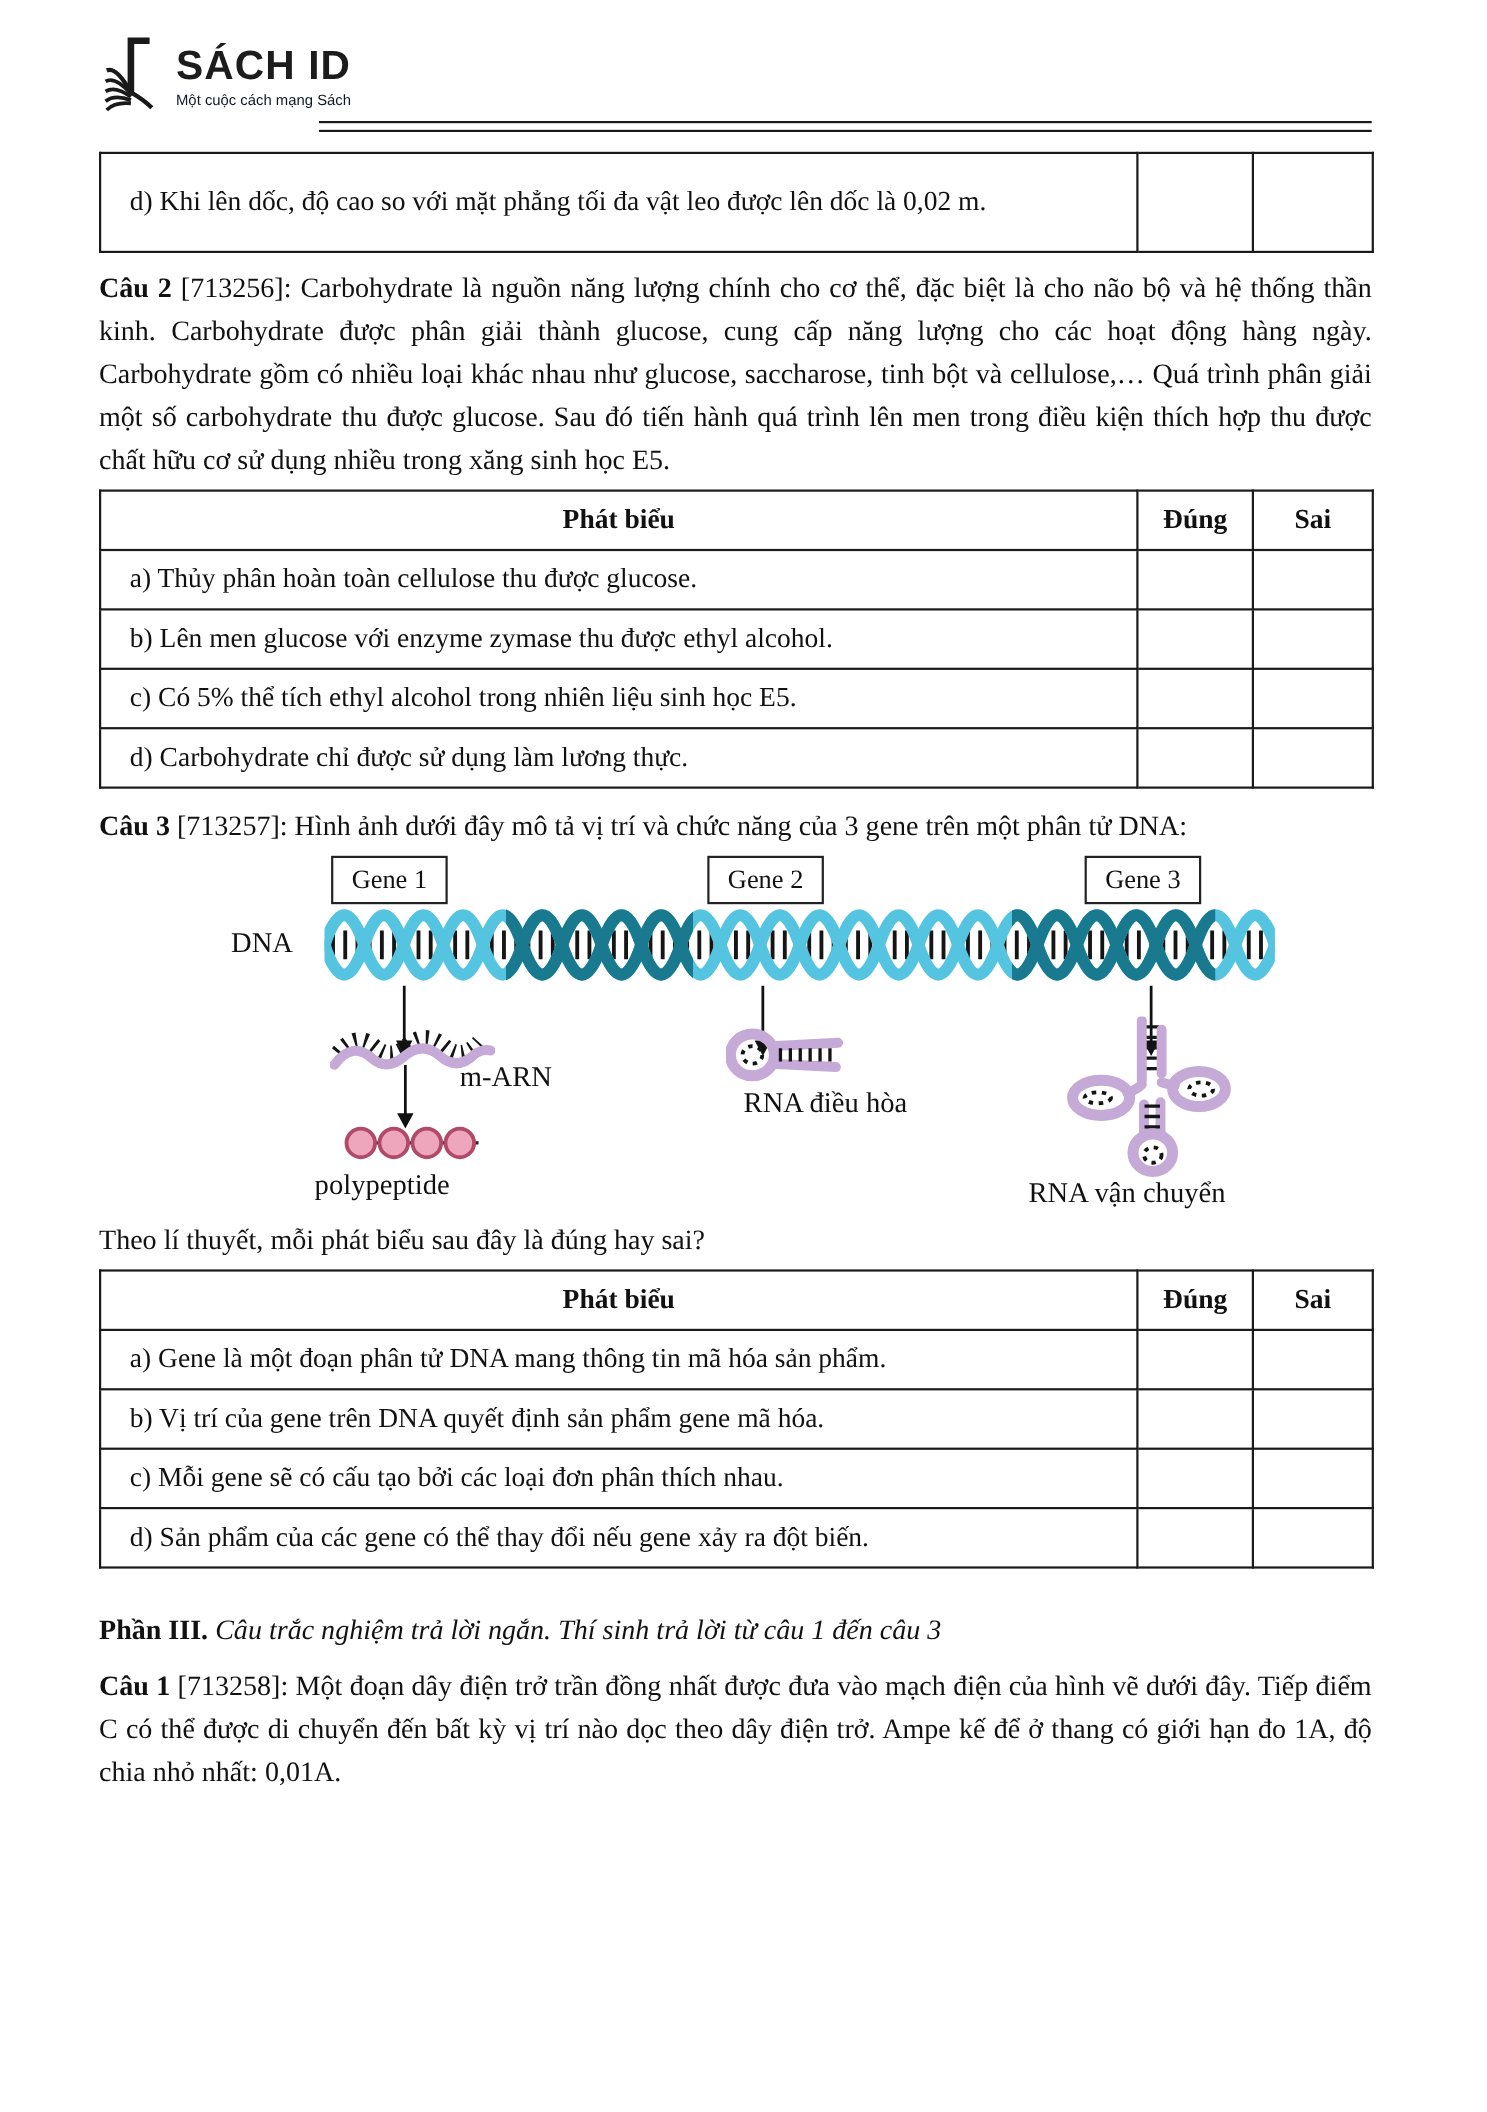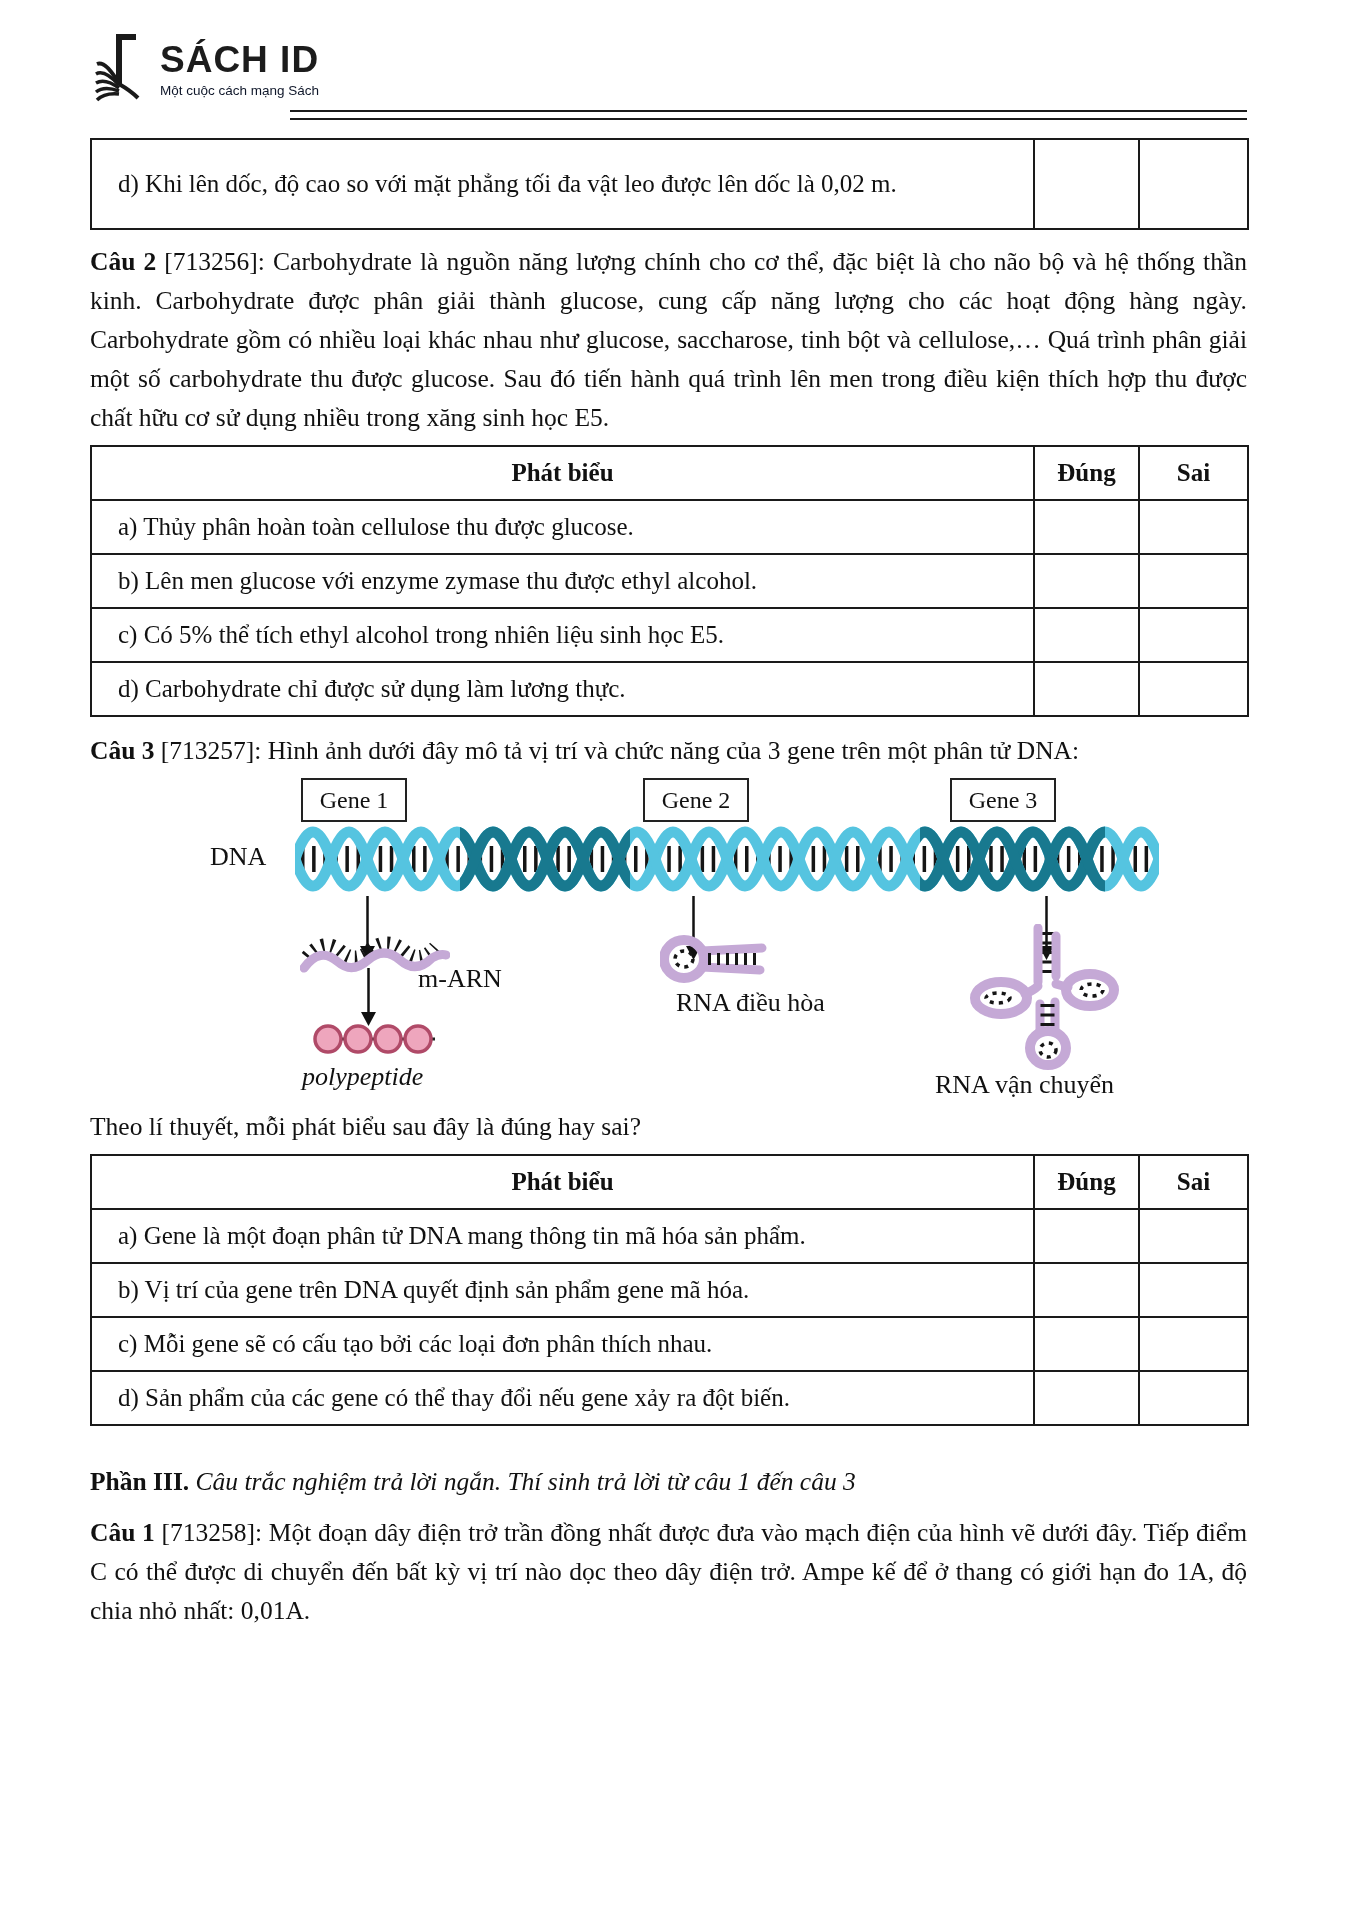--- a/index.html
+++ b/index.html
@@ -114,21 +114,21 @@
       <td class="chk"></td>
     </tr>
   </tbody>
       </table>
 
   <p class="para mt14"><span class="b">Câu 3</span><span> [713257]: Hình ảnh dưới đây mô tả vị trí và chức năng của 3 gene trên một phân tử DNA:</span></p>
 
   <div class="diagram">
     <div class="gene-box" style="left:211px;">Gene 1</div>
     <div class="gene-box" style="left:553px;">Gene 2</div>
-    <div class="gene-box" style="left:860px;">Gene 3</div>
+    <div class="gene-box" style="left:896px;">Gene 3</div>
 
     <div class="dlabel" style="left:120px;top:70px;">DNA</div>
 
     <svg style="position:absolute;left:205px;top:52px;" width="864" height="70" viewBox="0 0 864 70">
       <defs>
         <path id="strA" fill="none" stroke-linecap="round" d="M0,35 Q18,-19 36,35 Q54,89 72,35 Q90,-19 108,35 Q126,89 144,35 Q162,-19 180,35 Q198,89 216,35 Q234,-19 252,35 Q270,89 288,35 Q306,-19 324,35 Q342,89 360,35 Q378,-19 396,35 Q414,89 432,35 Q450,-19 468,35 Q486,89 504,35 Q522,-19 540,35 Q558,89 576,35 Q594,-19 612,35 Q630,89 648,35 Q666,-19 684,35 Q702,89 720,35 Q738,-19 756,35 Q774,89 792,35 Q810,-19 828,35 Q846,89 864,35"></path>
         <path id="strB" fill="none" stroke-linecap="round" d="M0,35 Q18,89 36,35 Q54,-19 72,35 Q90,89 108,35 Q126,-19 144,35 Q162,89 180,35 Q198,-19 216,35 Q234,89 252,35 Q270,-19 288,35 Q306,89 324,35 Q342,-19 360,35 Q378,89 396,35 Q414,-19 432,35 Q450,89 468,35 Q486,-19 504,35 Q522,89 540,35 Q558,-19 576,35 Q594,89 612,35 Q630,-19 648,35 Q666,89 684,35 Q702,-19 720,35 Q738,89 756,35 Q774,-19 792,35 Q810,89 828,35 Q846,-19 864,35"></path>
         <clipPath id="dkclip">
               <rect x="165" y="0" width="170" height="70"></rect>
               <rect x="625" y="0" width="185" height="70"></rect>
@@ -167,21 +167,21 @@
           <polygon points="0,44 15,44 7.5,58" fill="#111"></polygon>
         </svg>
 
     <svg style="position:absolute;left:218px;top:250px;" width="135" height="34" viewBox="0 0 135 34">
       <line x1="8" y1="17" x2="127" y2="17" stroke="#222" stroke-width="3"></line>
       <circle cx="20" cy="17" r="13" stroke-width="3.5" fill="#eea6bd" stroke="#b04a68"></circle>
       <circle cx="50" cy="17" r="13" stroke-width="3.5" fill="#eea6bd" stroke="#b04a68"></circle>
       <circle cx="80" cy="17" r="13" stroke-width="3.5" fill="#eea6bd" stroke="#b04a68"></circle>
       <circle cx="110" cy="17" r="13" stroke-width="3.5" fill="#eea6bd" stroke="#b04a68"></circle>
     </svg>
-    <div class="dlabel" style="left:212px;top:290px;font-style:italic;">polypeptide</div>
+    <div class="dlabel" style="left:196px;top:290px;">polypeptide</div>
 
     <svg style="position:absolute;left:570px;top:156px;" width="112" height="62" viewBox="0 0 112 62">
       <ellipse cx="24" cy="31" rx="20" ry="19" fill="none" stroke-width="10" stroke="#c5a9d6"></ellipse>
       <path d="M42,23 L102,20" fill="none" stroke-linecap="round" stroke-width="9" stroke="#c5a9d6"></path>
       <path d="M42,39 L100,42" fill="none" stroke-linecap="round" stroke-width="9" stroke="#c5a9d6"></path>
       <line x1="48" y1="31" x2="96" y2="31" stroke="#151515" stroke-width="12" stroke-dasharray="3,6"></line>
       <ellipse cx="24" cy="31" rx="9" ry="8" fill="none" stroke="#151515" stroke-width="3.5" stroke-dasharray="4,5"></ellipse>
     </svg>
     <div class="dlabel" style="left:542px;top:216px;margin-left:44px;">RNA điều hòa</div>
 

